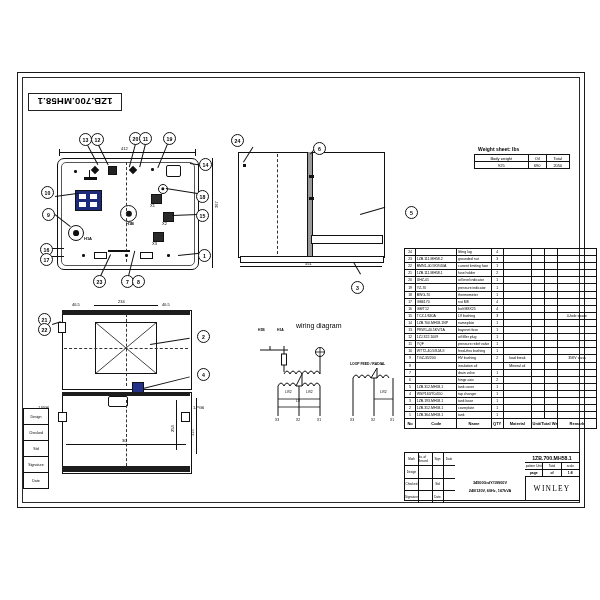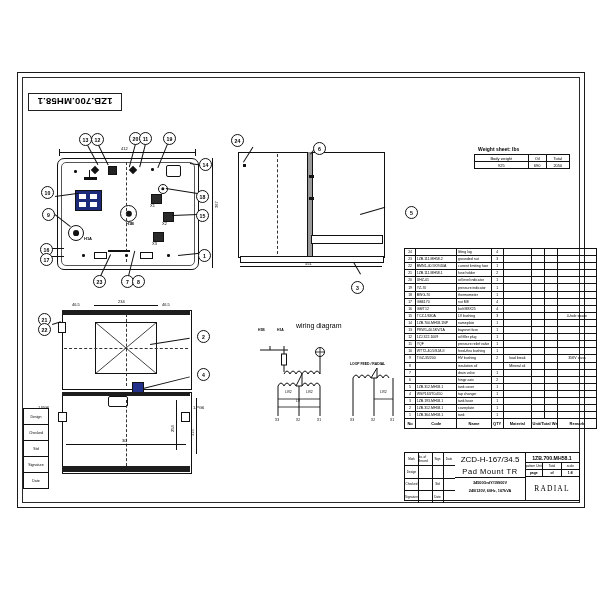--- a/index.html
+++ b/index.html
@@ -571,40 +571,36 @@
         <div class="c" style="left:38px;width:12px;border-right:none;"></div>
       </div>
       <div class="row">
         <div class="c" style="left:0;width:13px;">Signature</div>
         <div class="c" style="left:13px;width:14px;"></div>
         <div class="c" style="left:27px;width:11px;">Date</div>
         <div class="c" style="left:38px;width:12px;border-right:none;"></div>
       </div>
     </div>
     <div id="tb-main">
-      <div class="tb-name">
-        <div class="l1">ZCD-H-167/34.5</div>
-        <div class="l2">Pad Mount TR</div>
-      </div>
       <div class="tb-spec">
         <div>34500GrdY/19900V</div>
         <div>240/120V, 60Hz, 167kVA</div>
       </div>
       <div class="tb-dno">1ZB.700.MH58.1</div>
       <div class="tb-wrow">
         <span>pattern Unit</span>
         <span>Total</span>
         <span>scale</span>
       </div>
       <div class="tb-wrow2">
         <span>page</span>
         <span>of</span>
         <span>1:8</span>
       </div>
-      <div class="tb-brand">RADIAL</div>
+      <div class="tb-brand">WINLEY</div>
     </div>
   </div>
 
   <div id="sign-block">
     <div class="r">Design</div>
     <div class="r">Checked</div>
     <div class="r">Std</div>
     <div class="r">Signature</div>
     <div class="r">Date</div>
   </div>

